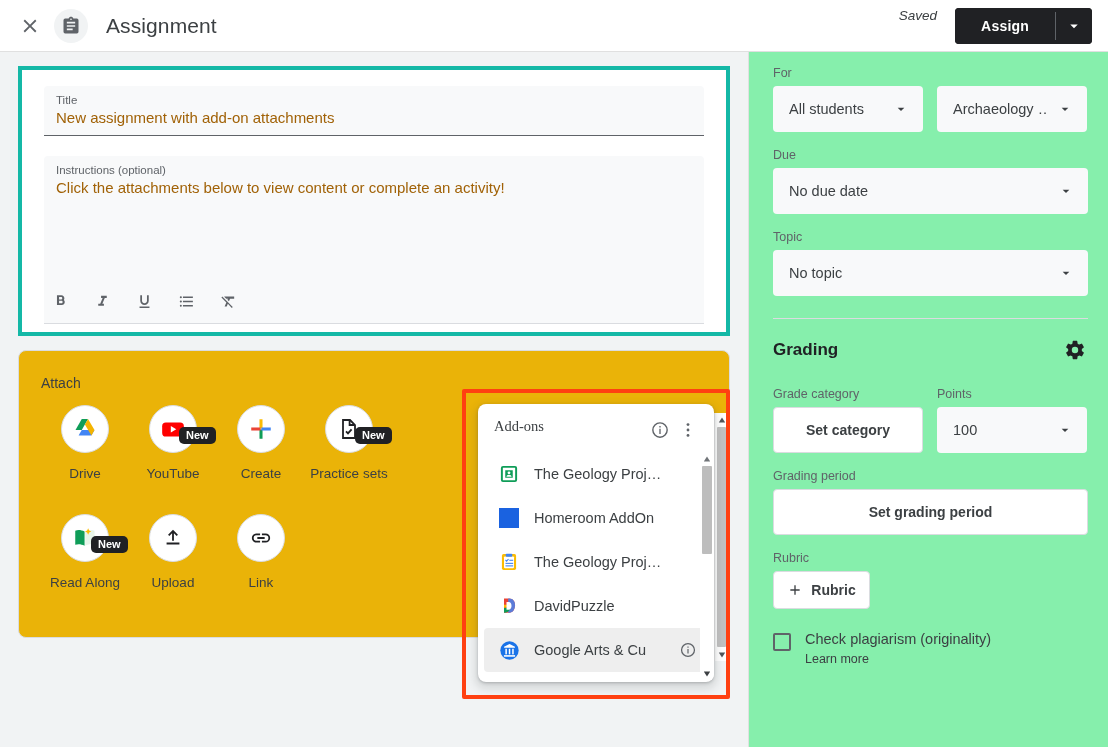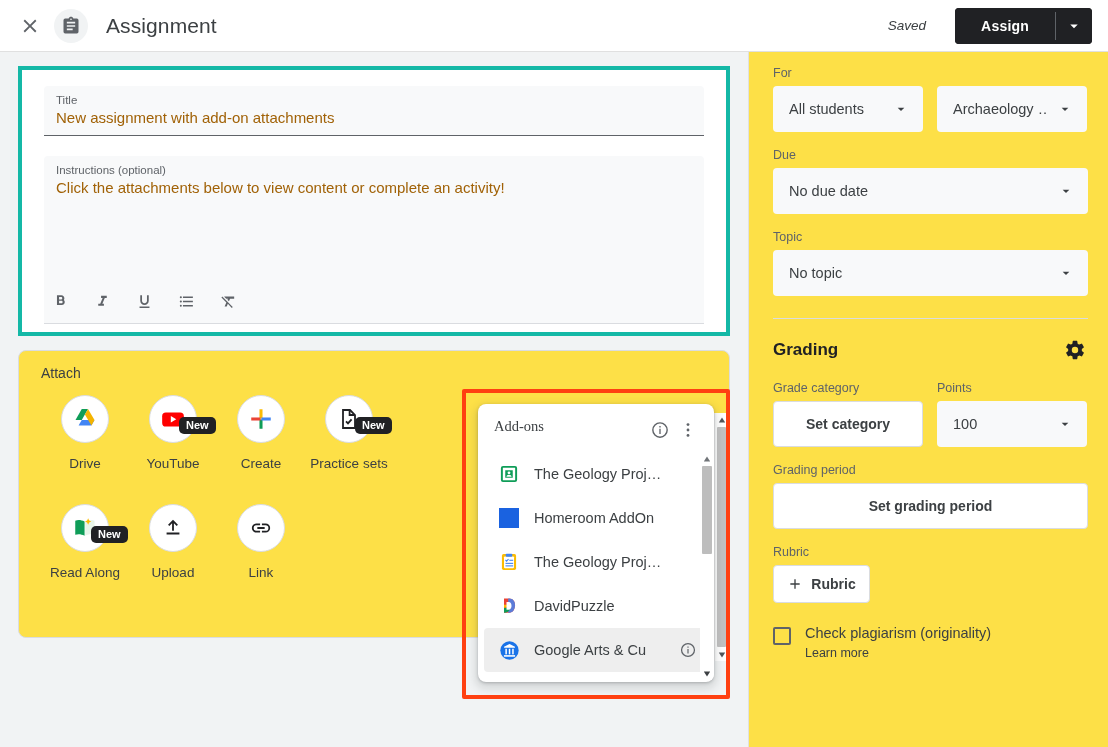--- a/index.html
+++ b/index.html
@@ -43,22 +43,21 @@
   .page-title {
     font-size: 21px;
     color: #3c4043;
     margin-left: 18px;
     letter-spacing: 0.1px;
     white-space: nowrap;
   }
   .topbar-right {
     margin-left: auto;
     display: flex;
-    align-items: center;
-    gap: 11px;
+    gap: 0;
   }
   .saved-text {
     font-size: 13.5px;
     font-style: italic;
     color: #3c4043;
     margin-right: 18px;
   }
   .assign-group {
     display: flex;
     align-items: stretch;
@@ -97,21 +96,21 @@
   }
   .left-col {
     width: 748px;
     flex: none;
     background: #f1f3f4;
     padding: 14px 18px 0 18px;
     position: relative;
   }
   .right-col {
     flex: 1;
-    background: #fde047;
+    background: #86efac;
     border-left: 1px solid #e0e0e0;
     padding: 14px 20px 0 24px;
   }
 
   
   .card {
     background: #fff;
     border: 4px solid #14b8a6;
     border-radius: 0;
     padding: 16px 22px 8px 22px;
@@ -152,25 +151,25 @@
   }
   .fmt-btn {
     width: 28px; height: 28px;
     display: flex; align-items: center; justify-content: center;
     cursor: pointer; border-radius: 50%;
     font-size: 15px;
   }
 
   
   .attach-card {
-    background: #fde047;
+    background: #eab308;
     border: 1px solid #dadce0;
     border-radius: 8px;
     margin-top: 14px;
-    padding: 14px 22px 18px 22px;
+    padding: 24px 22px 18px 22px;
     height: 288px;
     position: relative;
   }
   .attach-title {
     font-size: 14px;
     color: #3c4043;
     margin-bottom: 4px;
   }
   .attach-grid {
     display: flex;
@@ -368,21 +367,21 @@
   .sel-students { width: 150px; }
   .sel-full { width: 100%; }
   .group { margin-bottom: 16px; }
   .divider {
     height: 1px;
     background: #dadce0;
     margin: 22px 0 18px 0;
   }
   .grading-head {
     display: flex; align-items: center;
-    margin-bottom: 18px;
+    margin-bottom: 24px;
     justify-content: space-between;
   }
   .grading-title {
     font-size: 17px;
     color: #202124;
     font-weight: bold;
     flex: 1;
   }
   .gear-btn {
     width: 26px; height: 26px;

